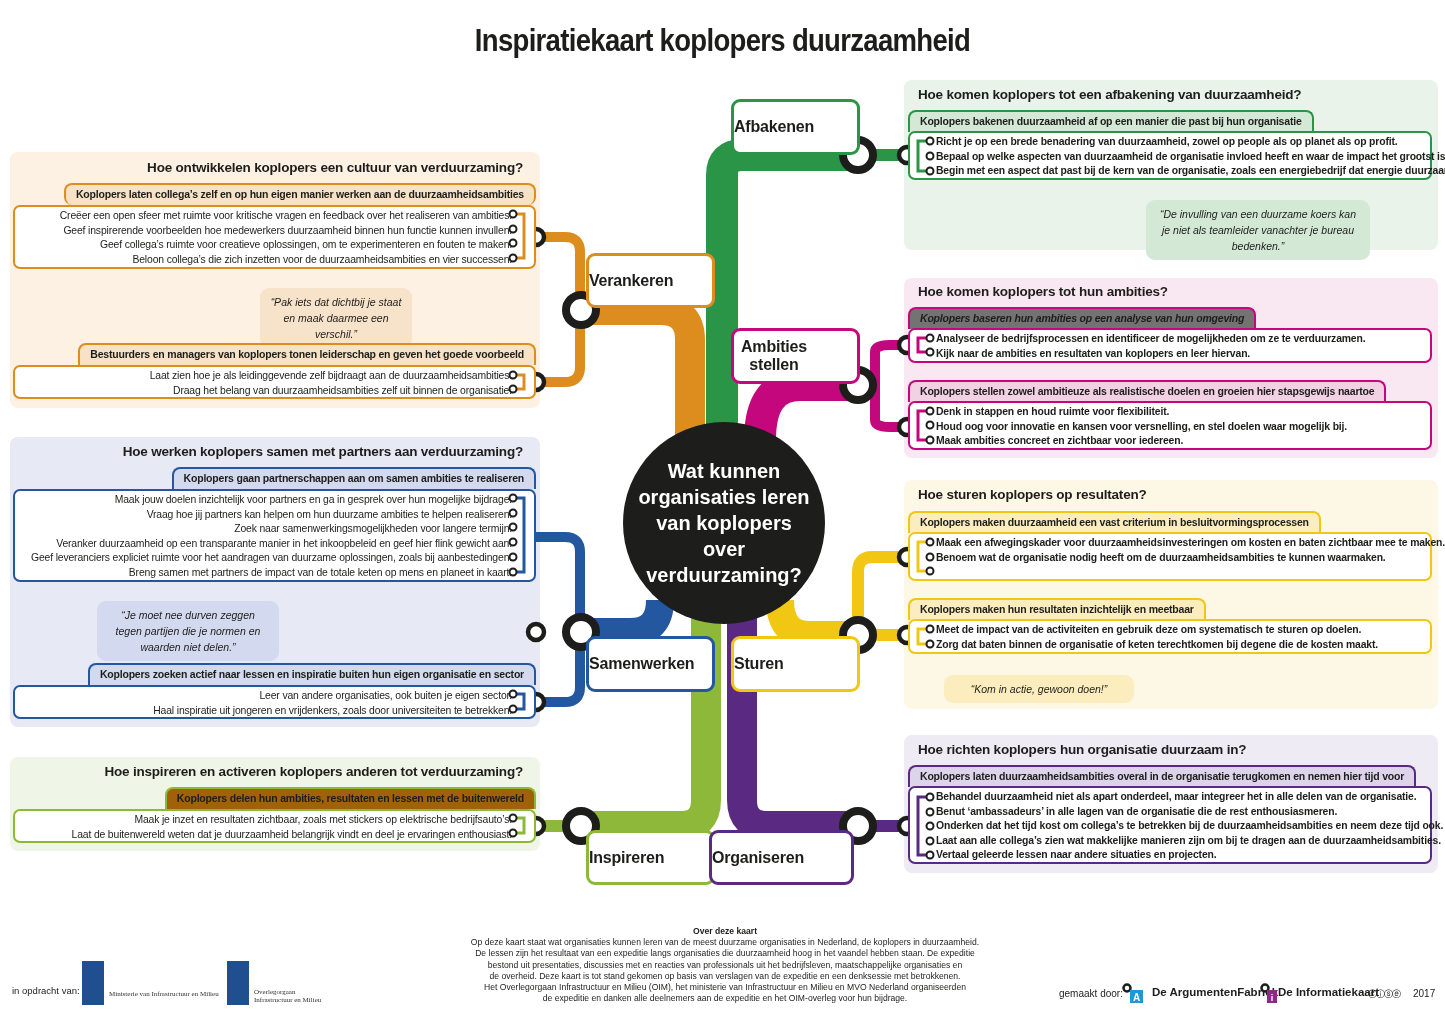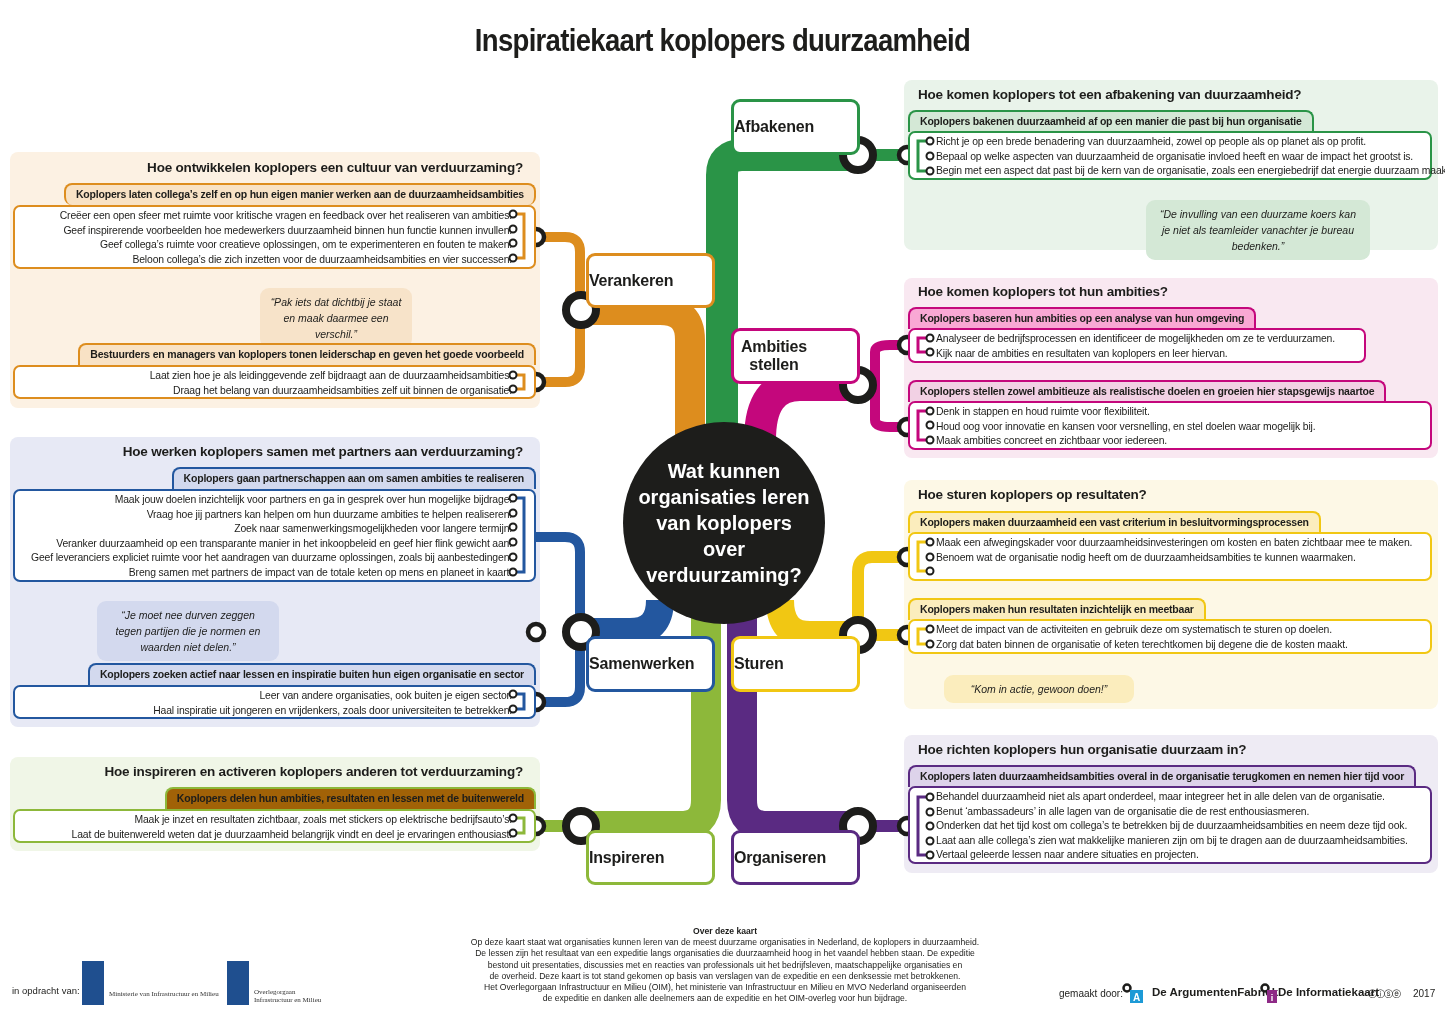--- a/index.html
+++ b/index.html
@@ -5,21 +5,21 @@
   * { box-sizing: border-box; margin: 0; padding: 0; }
   html, body { width: 1445px; height: 1022px; background: #ffffff; overflow: hidden; }
   body { position: relative; font-family: "Liberation Sans", sans-serif; color: #1d1d1b; }
   .title { position: absolute; left: 0; top: 22px; width: 1445px; text-align: center; font-size: 32px; font-weight: bold; letter-spacing: -0.8px; transform: scaleX(0.86); transform-origin: center; }
   .panel { position: absolute; border-radius: 8px; }
   .pq { position: absolute; font-weight: bold; font-size: 13.5px; white-space: nowrap; letter-spacing: -0.2px; }
   .tab { position: absolute; height: 22px; border: 2px solid; border-bottom: none; border-radius: 8px 8px 0 0; font-size: 10.5px; font-weight: bold; line-height: 19px; padding: 0 10px; white-space: nowrap; letter-spacing: -0.2px; }
   .box { position: absolute; background: #fff; border: 2px solid; border-radius: 7px; font-size: 10.4px; padding: 2px 0; }
   .box .li { height: 14.6px; line-height: 14.6px; white-space: nowrap; letter-spacing: -0.15px; }
   .box.left .li { text-align: right; padding-right: 22px; }
-  .box.right .li { text-align: left; padding-left: 26px; }
+  .box.right .li { text-align: left; padding-left: 26px; font-weight: bold; }
   .bubble { position: absolute; border-radius: 9px; font-size: 10.5px; font-style: italic; text-align: center; line-height: 16px; padding: 6px 10px; }
   .station { position: absolute; background: #fff; border: 3px solid; border-radius: 9px; font-weight: bold; font-size: 16px; display: flex; align-items: center; text-align: center; line-height: 18px; letter-spacing: -0.2px; }
   .hub { position: absolute; left: 623px; top: 422px; width: 202px; height: 202px; border-radius: 50%; background: #1d1d1b; color: #fff; font-weight: bold; font-size: 20px; line-height: 26px; display: flex; align-items: center; justify-content: center; text-align: center; padding: 0 10px; }
   svg.lines { position: absolute; left: 0; top: 0; }
   .footer-about { position: absolute; left: 460px; top: 926px; width: 530px; text-align: center; font-size: 8.6px; line-height: 11.2px; }
   .footer-about .h { font-weight: bold; }
   .f-left { position: absolute; left: 12px; top: 985px; font-size: 9.5px; }
   .logo { position: absolute; background: #1f4f8f; width: 22px; height: 44px; }
   .logo-text { position: absolute; font-family: "Liberation Serif", serif; font-size: 7px; line-height: 8px; color: #333; }
   .f-right { position: absolute; top: 988px; font-size: 10px; white-space: nowrap; }
@@ -101,21 +101,21 @@
   </div>
 <div class="station" style="left:586px;top:636px;width:129px;height:56px;border-color:#23579f;">
     <span>Samenwerken</span>
   </div>
 <div class="station" style="left:731px;top:636px;width:129px;height:56px;border-color:#f1c713;">
     <span>Sturen</span>
   </div>
 <div class="station" style="left:586px;top:830px;width:129px;height:55px;border-color:#8db83a;">
     <span>Inspireren</span>
   </div>
-<div class="station" style="left:731px;top:830px;width:129px;height:55px;border-color:#5a2a82;">
+<div class="station" style="left:709px;top:830px;width:145px;height:55px;border-color:#5a2a82;">
     <span>Organiseren</span>
   </div>
 
 <div class="pq" style="right:922px;top:160px;">Hoe ontwikkelen koplopers een cultuur van verduurzaming?</div>
 <div class="tab" style="right:909px;top:183px;border-color:#dd8d1e;background:#f8e2c5;border-radius:8px;">Koplopers laten collega’s zelf en op hun eigen manier werken aan de duurzaamheidsambities</div>
 <div class="box left" style="left:13px;top:205px;width:523px;height:64px;border-color:#dd8d1e;">
   <div class="li">Creëer een open sfeer met ruimte voor kritische vragen en feedback over het realiseren van ambities.</div>
   <div class="li">Geef inspirerende voorbeelden hoe medewerkers duurzaamheid binnen hun functie kunnen invullen.</div>
   <div class="li">Geef collega’s ruimte voor creatieve oplossingen, om te experimenteren en fouten te maken.</div>
   <div class="li">Beloon collega’s die zich inzetten voor de duurzaamheidsambities en vier successen.</div>
@@ -154,22 +154,22 @@
 <div class="pq" style="left:918px;top:87px;">Hoe komen koplopers tot een afbakening van duurzaamheid?</div>
 <div class="tab" style="left:908px;top:110px;border-color:#2a9447;background:#d4e8d6;">Koplopers bakenen duurzaamheid af op een manier die past bij hun organisatie</div>
 <div class="box right" style="left:908px;top:131px;width:524px;height:49px;border-color:#2a9447;">
   <div class="li">Richt je op een brede benadering van duurzaamheid, zowel op people als op planet als op profit.</div>
   <div class="li">Bepaal op welke aspecten van duurzaamheid de organisatie invloed heeft en waar de impact het grootst is.</div>
   <div class="li">Begin met een aspect dat past bij de kern van de organisatie, zoals een energiebedrijf dat energie duurzaam maakt.</div>
 </div>
 <div class="bubble" style="left:1146px;top:200px;width:224px;background:#d4e8d6;"><span>“De invulling van een duurzame koers kan je niet als teamleider vanachter je bureau bedenken.”</span></div>
 
 <div class="pq" style="left:918px;top:284px;">Hoe komen koplopers tot hun ambities?</div>
-<div class="tab" style="left:908px;top:307px;border-color:#c4077c;background:#f9a8d4;">Koplopers baseren hun ambities op een analyse van hun omgeving</div>
-<div class="box right" style="left:908px;top:328px;width:458px;height:35px;border-color:#c4077c;">
+<div class="tab" style="left:908px;top:307px;border-color:#c4077c;background:#737373;font-style:italic;">Koplopers baseren hun ambities op een analyse van hun omgeving</div>
+<div class="box right" style="left:908px;top:328px;width:524px;height:35px;border-color:#c4077c;">
   <div class="li">Analyseer de bedrijfsprocessen en identificeer de mogelijkheden om ze te verduurzamen.</div>
   <div class="li">Kijk naar de ambities en resultaten van koplopers en leer hiervan.</div>
 </div>
 <div class="tab" style="left:908px;top:380px;border-color:#c4077c;background:#f2d1e4;">Koplopers stellen zowel ambitieuze als realistische doelen en groeien hier stapsgewijs naartoe</div>
 <div class="box right" style="left:908px;top:401px;width:524px;height:49px;border-color:#c4077c;">
   <div class="li">Denk in stappen en houd ruimte voor flexibiliteit.</div>
   <div class="li">Houd oog voor innovatie en kansen voor versnelling, en stel doelen waar mogelijk bij.</div>
   <div class="li">Maak ambities concreet en zichtbaar voor iedereen.</div>
 </div>
 

